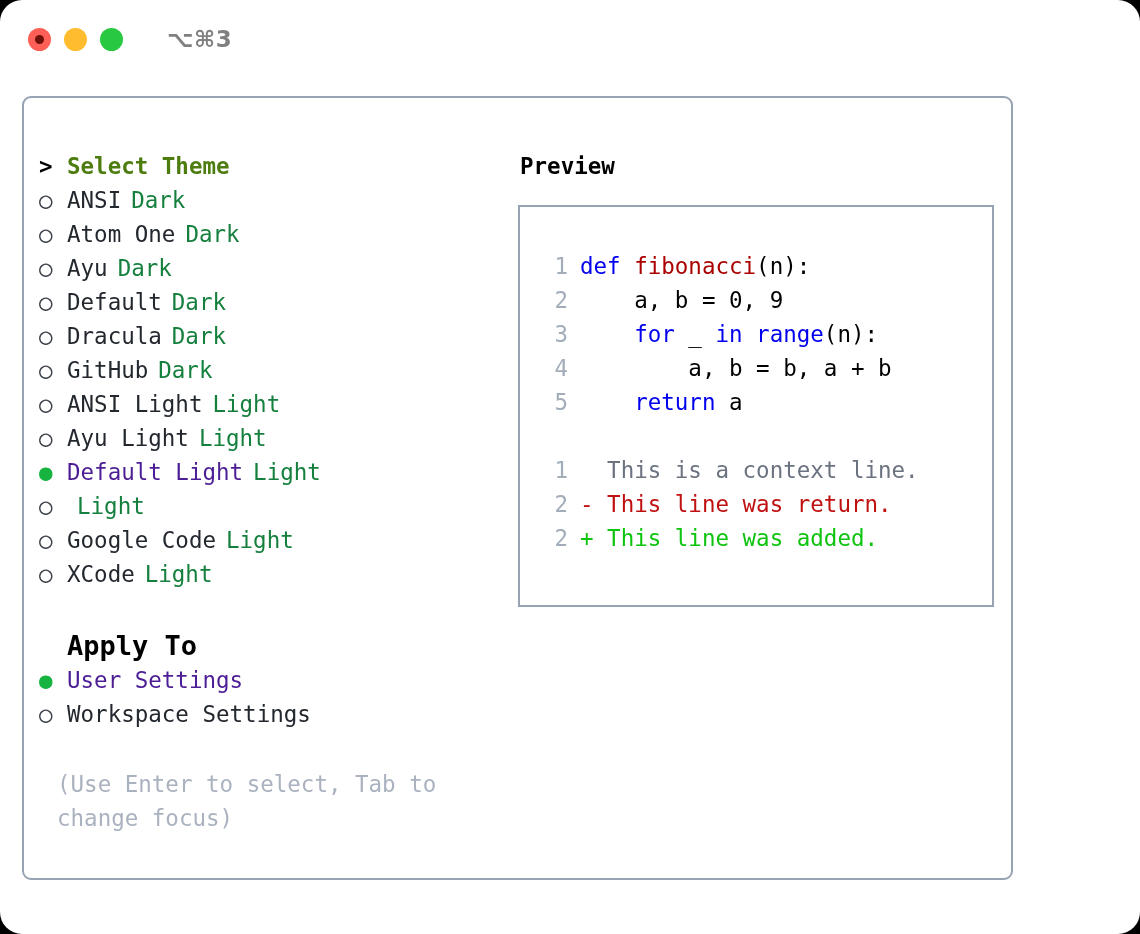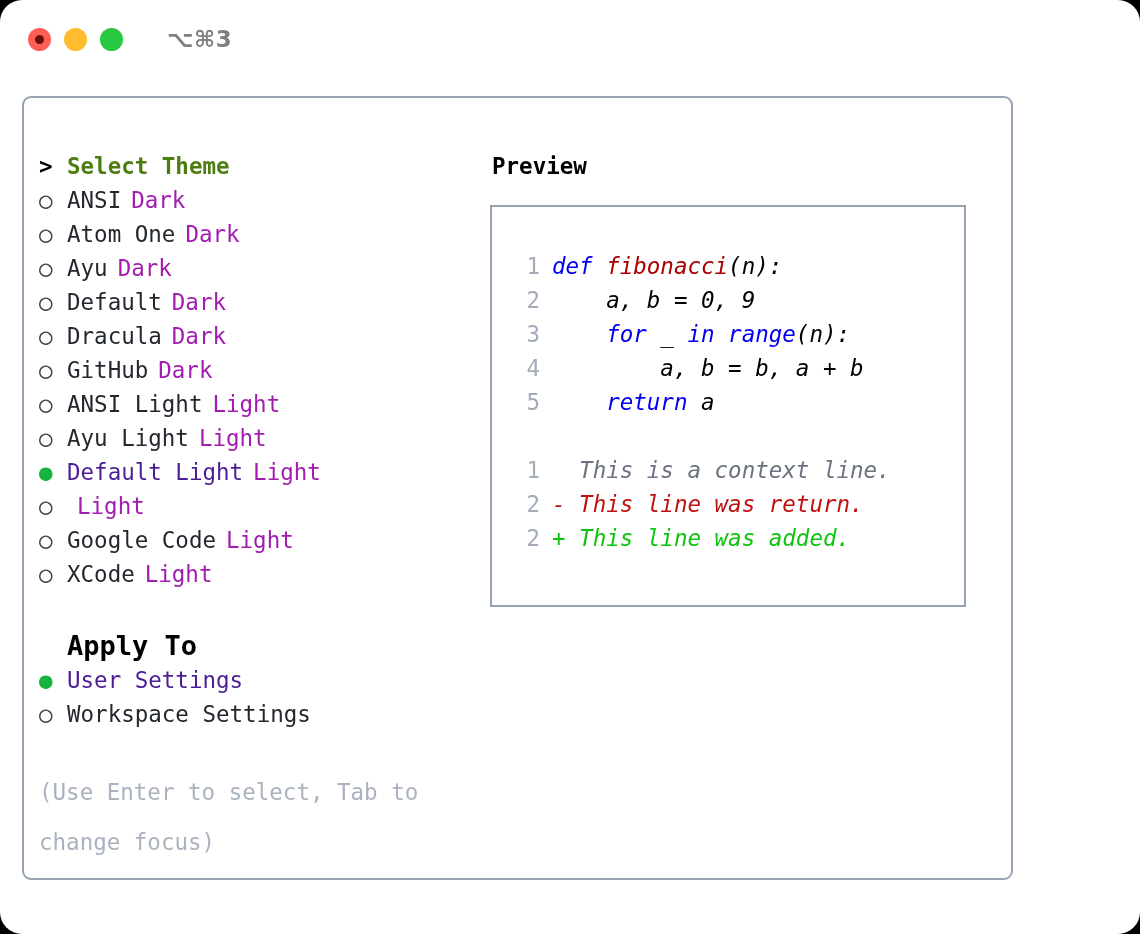--- a/index.html
+++ b/index.html
@@ -109,21 +109,21 @@
   }
   .marker {
     width: 28px;
     flex: none;
     font-size: 22.5px;
     line-height: 34px;
     text-align: left;
   }
   .row-label { }
   .row-tag {
-    color: #a21caf;
+    color: #15803d;
     margin-left: 10px;
   }
 
   
   .header-row .marker { color: #000000; font-weight: bold; }
   .header-row .row-label {
     color: #4d7c0f;
     font-weight: bold;
   }
 
@@ -146,31 +146,33 @@
   .subheader-row .marker { width: 28px; flex: none; }
   .subheader-row .row-label {
     color: #000000;
     font-weight: bold;
   }
 
   .hint {
     margin-top: 36px;
     width: 400px;
     font-size: 22.5px;
-    line-height: 50px;
+    line-height: 34px;
     color: #aab2bf;
     white-space: pre-wrap;
+    margin-left: 18px;
   }
 
   
   .right-pane {
     flex: 1;
     padding: 51px 0 0 0;
     box-sizing: border-box;
     position: relative;
+    margin-left: 28px;
   }
   .preview-title {
     font-size: 22.5px;
     line-height: 34px;
     font-weight: bold;
     color: #000000;
     margin-left: 2px;
     white-space: pre;
   }
   .preview-box {
@@ -190,21 +192,21 @@
     line-height: 34px;
     white-space: pre;
   }
   .lineno {
     width: 34px;
     flex: none;
     text-align: right;
     color: #a3acb9;
     padding-right: 12px;
   }
-  .code-text { color: #000000; white-space: pre; font-style: italic; }
+  .code-text { color: #000000; white-space: pre; }
 
   .tok-kw   { color: #0000ee; }
   .tok-fn   { color: #aa0000; }
   .tok-plain{ color: #000000; }
 
   .diff-gap { height: 34px; }
 
   .diff-ctx { color: #6b7280; text-align: right; }
   .diff-del { color: #c01111; }
   .diff-add { color: #0ec40e; }

